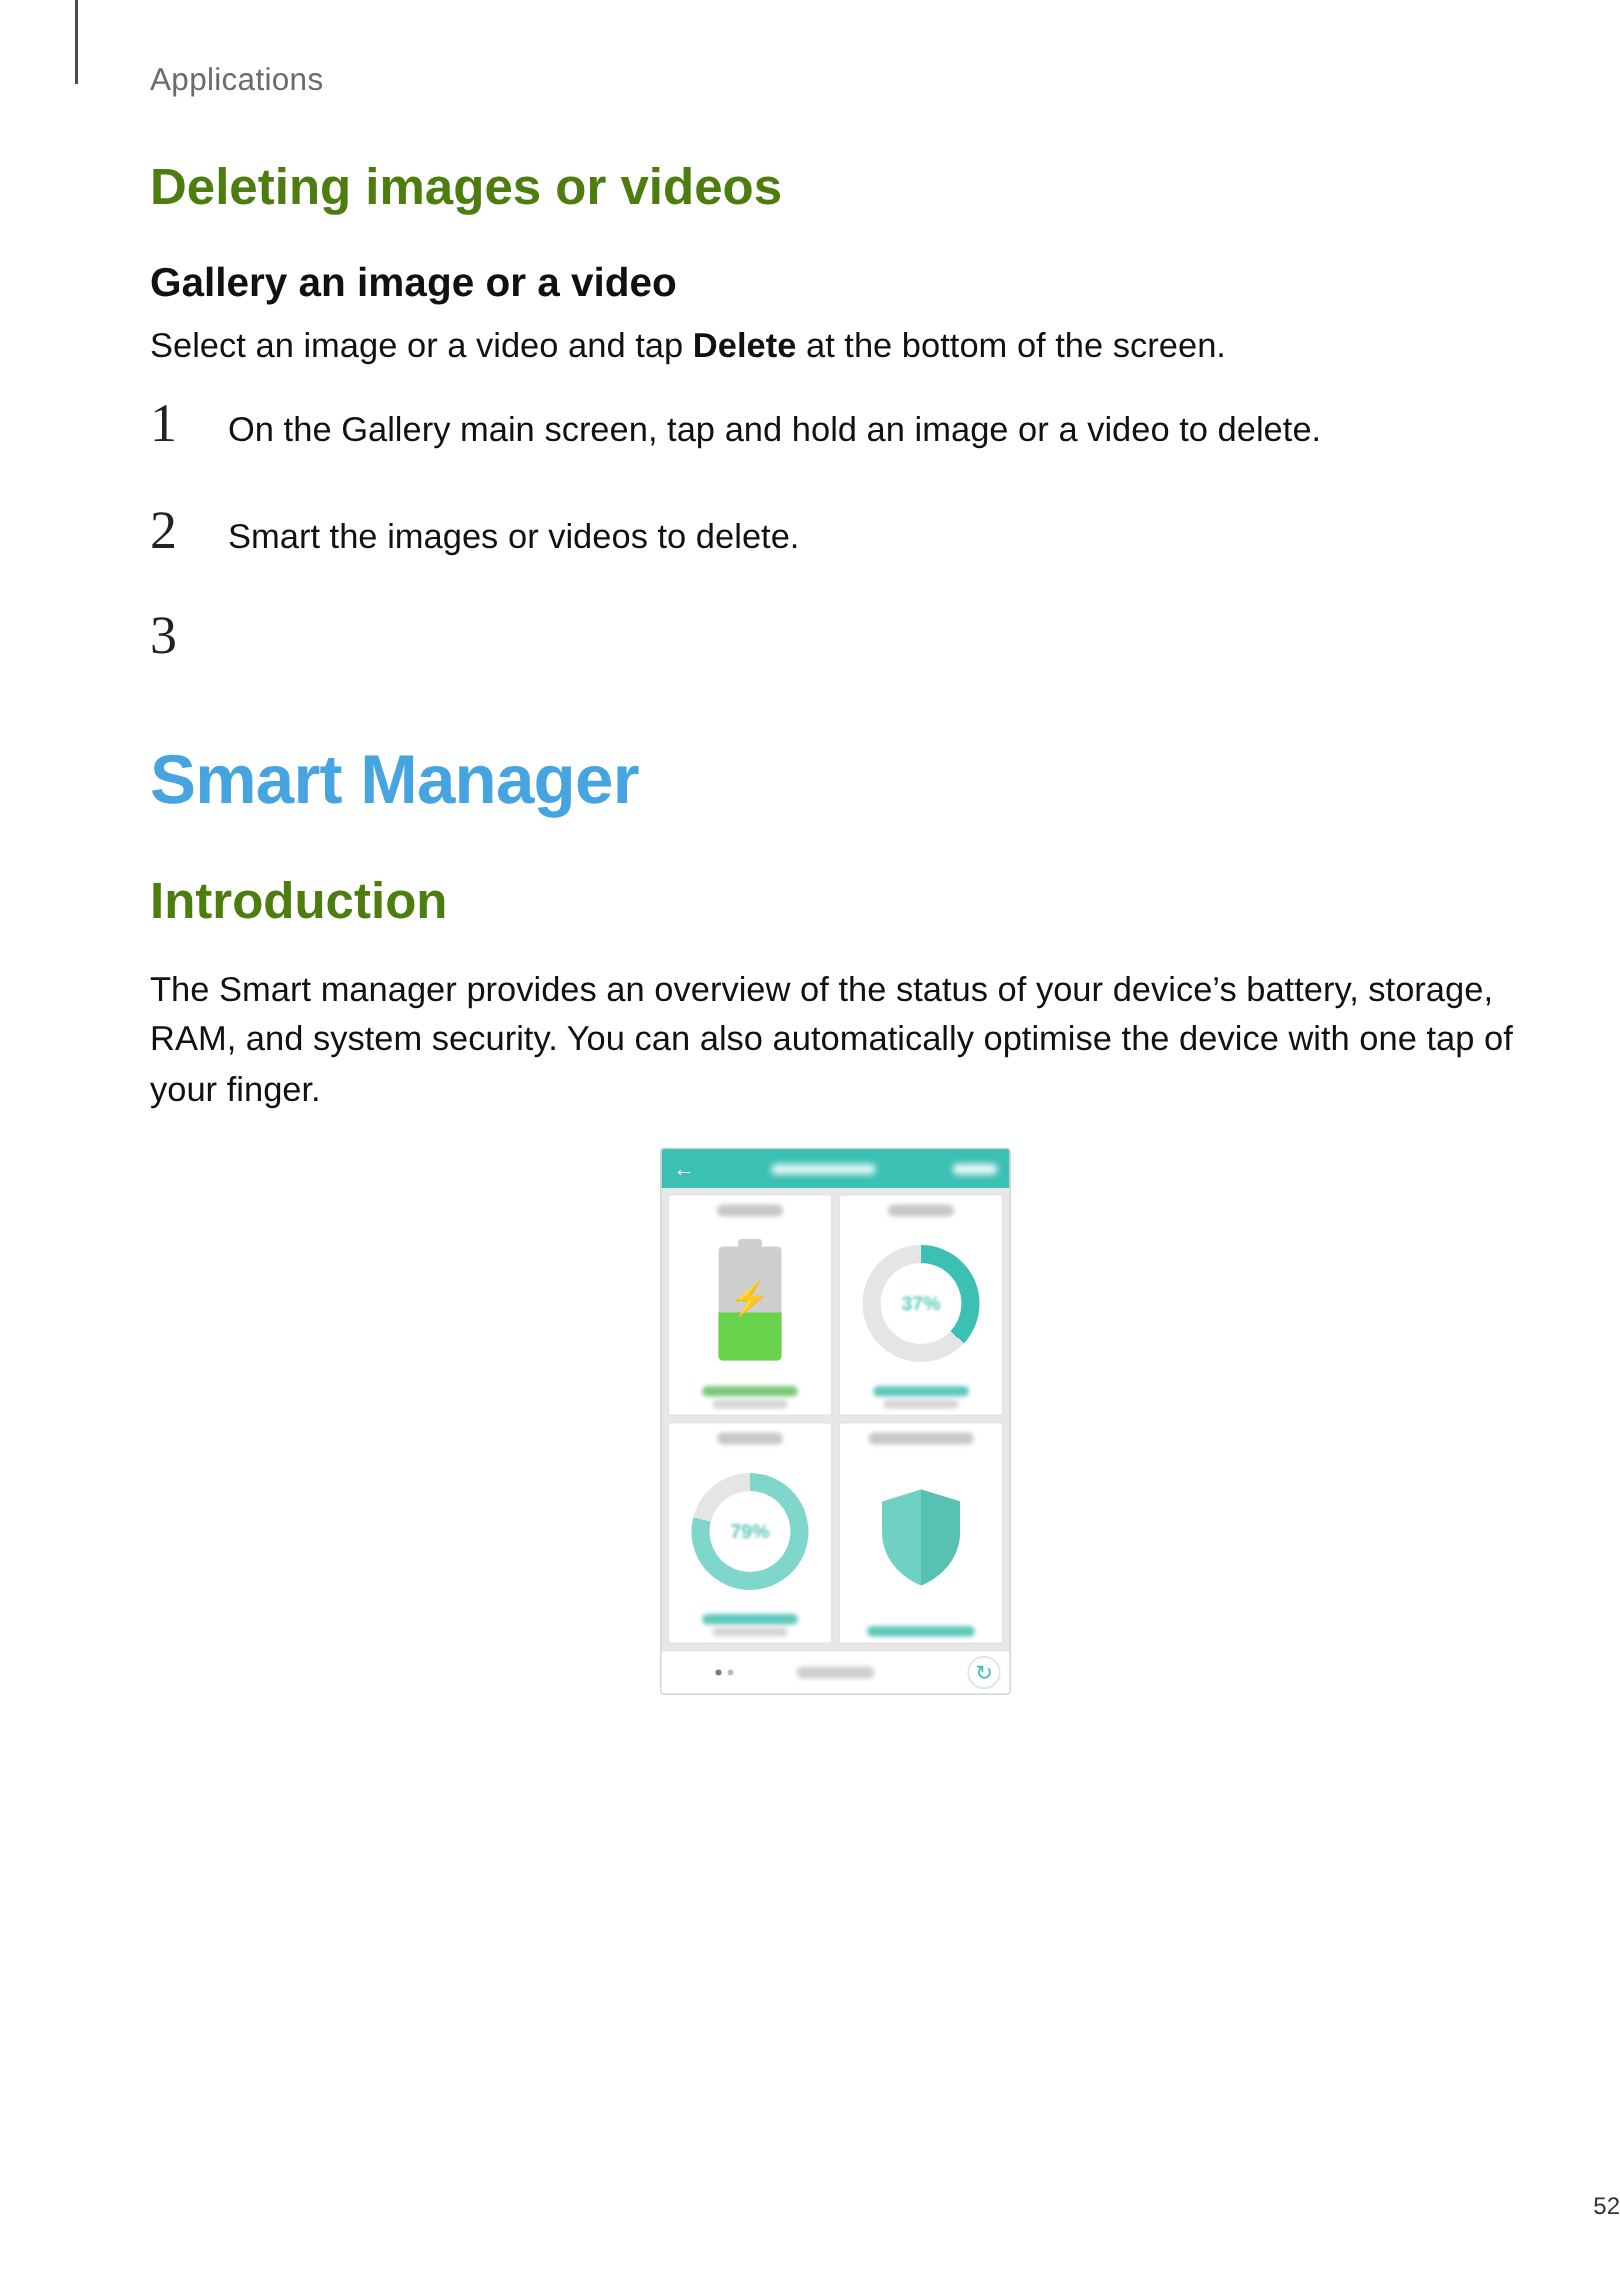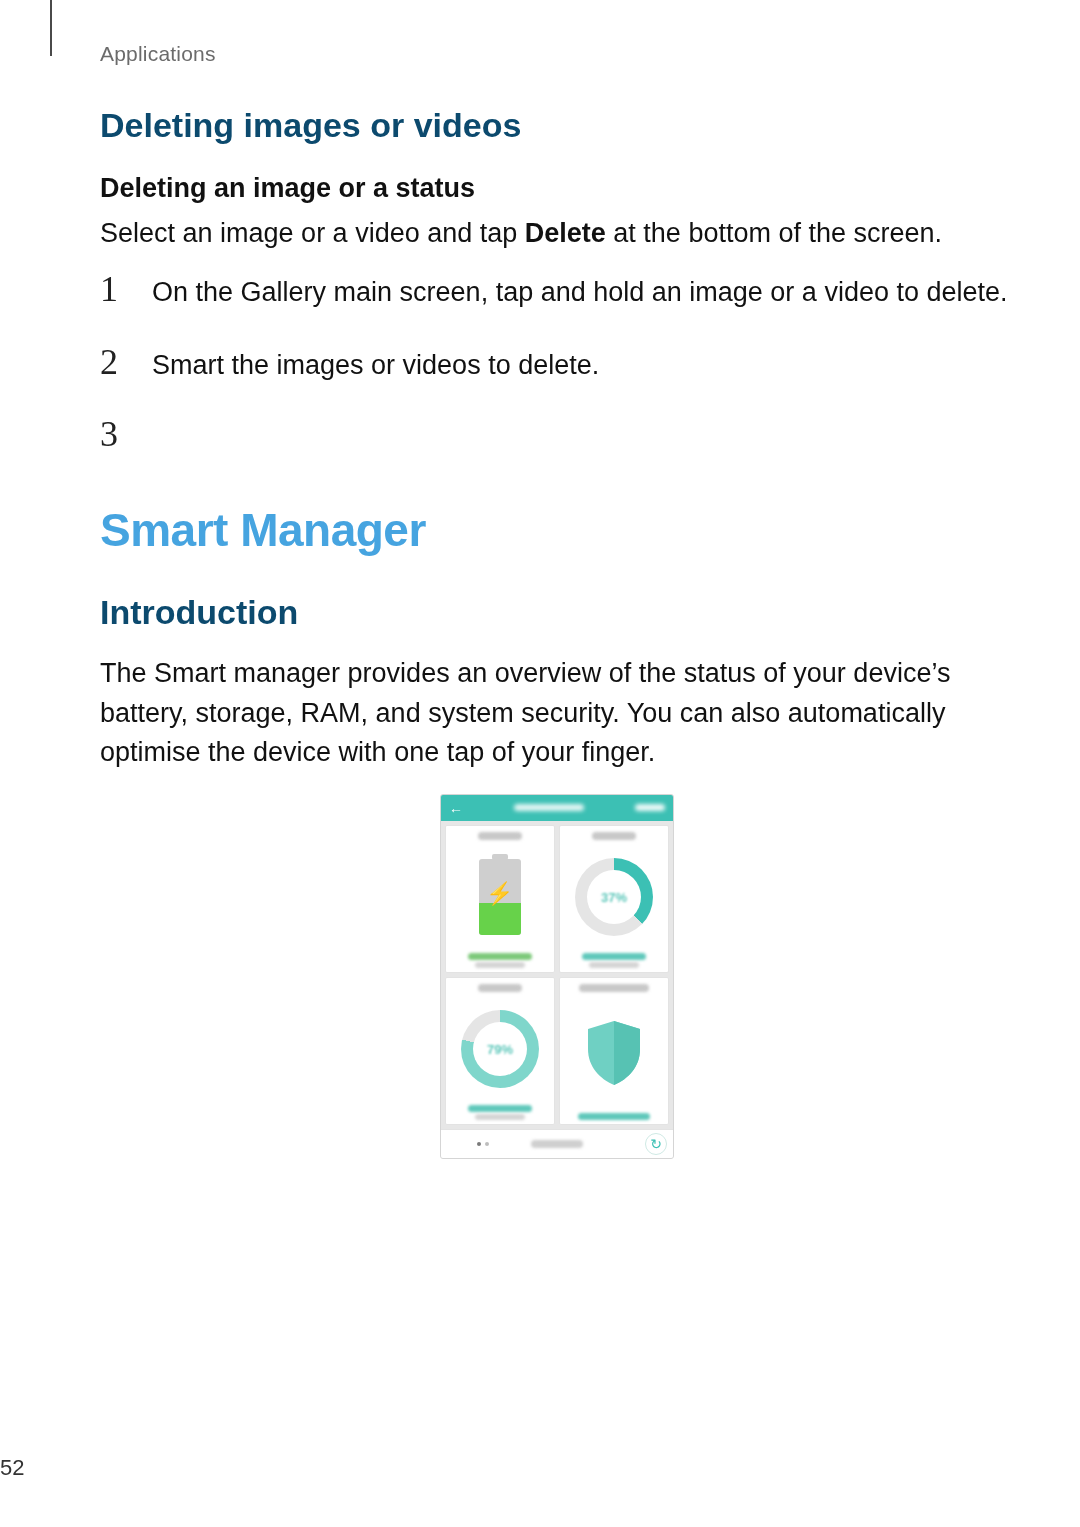--- a/index.html
+++ b/index.html
@@ -25,33 +25,33 @@
     height: 56px;
     background: #4a4a4a;
   }
   .breadcrumb {
     font-size: 21px;
     color: #6b6b6b;
     margin: 6px 0 40px 0;
     letter-spacing: 0.2px;
   }
   h2.section-pink {
-    color: #0c4a6e;
+    color: #4d7c0f;
     font-size: 34px;
     font-weight: 700;
     margin: 36px 0 22px 0;
   }
   h3.sub {
     color: #111;
     font-size: 27px;
     font-weight: 700;
     margin: 28px 0 10px 0;
   }
   p.body, .step-text {
-    font-size: 27px;
+    font-size: 23px;
     line-height: 1.45;
     margin: 6px 0 14px 0;
     color: #111;
   }
   .bold { font-weight: 700; }
   .steps { margin: 10px 0 20px 0; }
   .step {
     display: flex;
     align-items: baseline;
     gap: 24px;
@@ -239,36 +239,36 @@
     border-radius: 50%;
     border: 1px solid #cfe9e4;
     display: flex; align-items: center; justify-content: center;
     color: #3cc0b4;
     font-size: 14px;
   }
   .page-number {
     position: absolute;
     bottom: 46px;
     left: 0; right: 0;
-    text-align: left;
-    font-size: 22px;
+    text-align: right;
+    font-size: 16px;
     color: #333;
   }
 </style>
 </head>
 <body>
 
 <div class="page">
   <div class="tab-mark"></div>
 
   <div class="breadcrumb">Applications</div>
 
   <h2 class="section-pink">Deleting images or videos</h2>
 
-  <h3 class="sub">Deleting an image or a status</h3>
+  <h3 class="sub">Gallery an image or a video</h3>
   <p class="body">
     <span>Select an image or a video and tap </span><span class="bold">Delete</span><span> at the bottom of the screen.</span>
   </p>
 
 
   <div class="steps">
     <div class="step">
       <div class="step-num">1</div>
       <div class="step-text">On the Gallery main screen, tap and hold an image or a video to delete.</div>
     </div>

